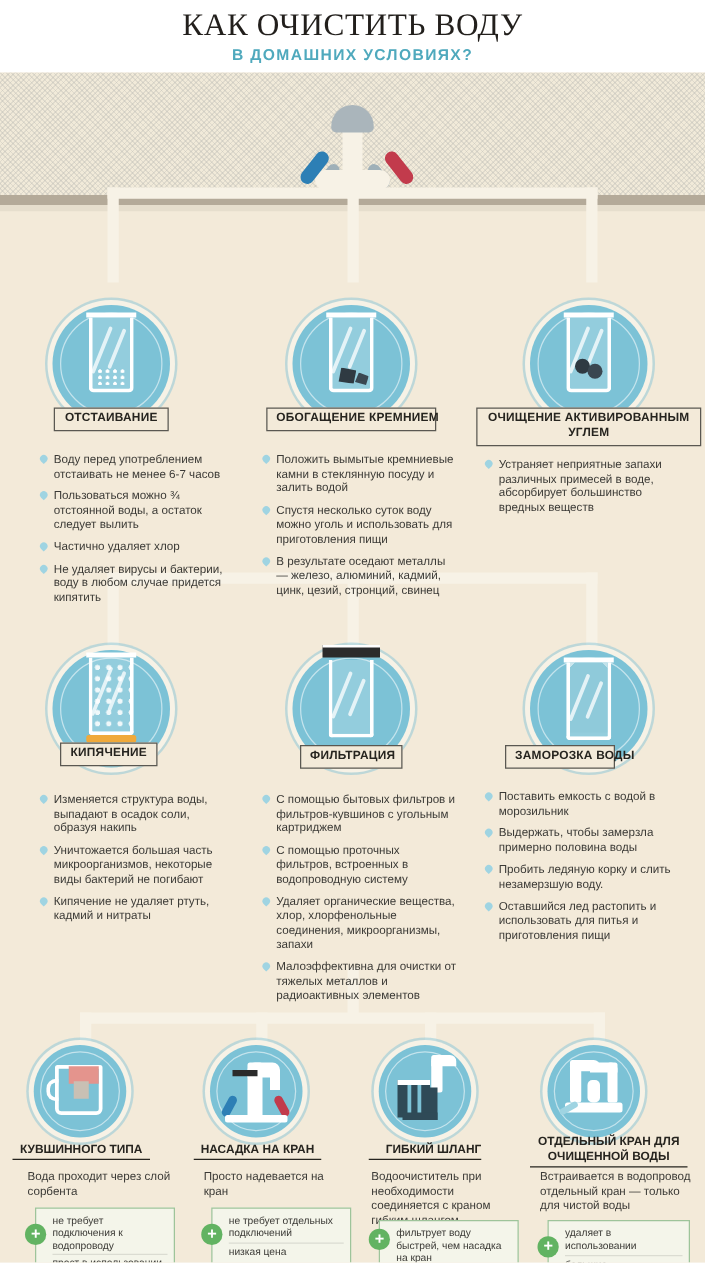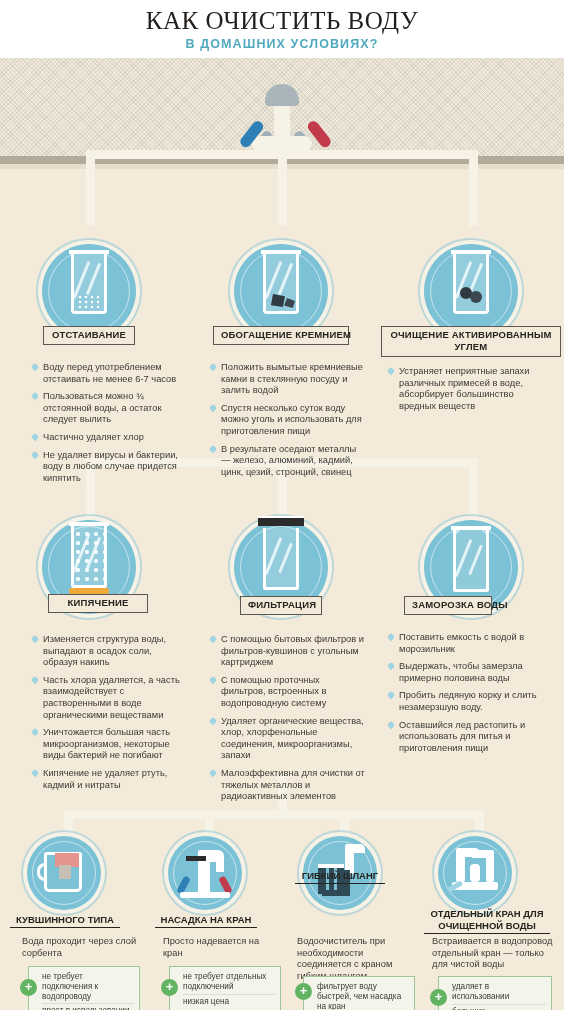--- a/index.html
+++ b/index.html
@@ -310,26 +310,25 @@
   <div class="node">
     <div class="disc" style="left:42px;top:462px;width:94px;height:94px;"></div>
     <div class="disc-inner-ring" style="left:48px;top:468px;width:82px;height:82px;"></div>
     <div class="glass-rim" style="left:69px;top:464px;width:40px;"></div>
     <div class="glass" style="left:71px;top:468px;width:36px;height:62px;border-radius:0 0 3px 3px;">
       <div class="shine" style="left:6px;top:6px;width:3px;height:42px;"></div>
       <div class="shine" style="left:18px;top:10px;width:3px;height:34px;"></div>
       <div style="position:absolute;left:0;top:4px;width:30px;height:52px;background:radial-gradient(circle at 4px 4px, rgba(255,255,255,.85) 2px, transparent 2.3px) 0 0/9px 9px;"></div>
     </div>
     <div style="position:absolute;left:69px;top:530px;width:40px;height:6px;background:#f0a93a;border-radius:2px;"></div>
-    <div class="plate" style="left:48px;top:536px;width:100px;">КИПЯЧЕНИЕ</div>
+    <div class="plate" style="left:48px;top:536px;width:78px;">КИПЯЧЕНИЕ</div>
   </div>
 
   <div class="blist" style="left:30px;top:576px;width:152px;">
     <div class="bitem">Изменяется структура воды, выпадают в осадок соли, образуя накипь</div>
-    <div class="bitem">Часть хлора удаляется, а часть взаимодействует с растворенными в воде органическими веществами</div>
     <div class="bitem">Уничтожается большая часть микроорганизмов, некоторые виды бактерий не погибают</div>
     <div class="bitem">Кипячение не удаляет ртуть, кадмий и нитраты</div>
   </div>
 
   <div class="node">
     <div class="disc" style="left:234px;top:462px;width:94px;height:94px;"></div>
     <div class="disc-inner-ring" style="left:240px;top:468px;width:82px;height:82px;"></div>
     <div style="position:absolute;left:258px;top:458px;width:46px;height:10px;background:#2b2b2b;border-top:2px solid #fff;"></div>
     <div class="glass" style="left:263px;top:470px;width:36px;height:62px;border-radius:0 0 3px 3px;">
       <div class="shine" style="left:6px;top:8px;width:3px;height:40px;"></div>
@@ -413,21 +412,21 @@
     <div class="disc" style="left:303px;top:778px;width:74px;height:74px;"></div>
     <div class="disc-inner-ring" style="left:308px;top:783px;width:64px;height:64px;"></div>
     <div style="position:absolute;left:345px;top:786px;width:9px;height:30px;background:#fff;border-radius:2px;"></div>
     <div style="position:absolute;left:345px;top:786px;width:20px;height:9px;background:#fff;border-radius:5px 5px 0 0;"></div>
     <div style="position:absolute;left:318px;top:806px;width:26px;height:30px;background:#2f4a57;border-top:4px solid #fff;">
       <div style="position:absolute;left:8px;top:0;width:3px;height:30px;background:#7cc2d6;"></div>
       <div style="position:absolute;left:16px;top:0;width:3px;height:30px;background:#7cc2d6;"></div>
     </div>
     <div style="position:absolute;left:344px;top:812px;width:6px;height:26px;background:#2f4a57;"></div>
     <div style="position:absolute;left:322px;top:832px;width:28px;height:6px;background:#2f4a57;"></div>
-    <div class="ulabel" style="left:295px;top:812px;width:90px;">ГИБКИЙ ШЛАНГ</div>
+    <div class="ulabel" style="left:295px;top:856px;width:90px;text-align:right;">ГИБКИЙ ШЛАНГ</div>
   </div>
   <div class="bdesc" style="left:297px;top:878px;width:122px;">Водоочиститель при необходимости соединяется с краном гибким шлангом</div>
   <div class="pcbox" style="left:303px;top:918px;width:112px;">
     <div class="pcrow pros">
       <div class="badge plus" style="top:6px;">+</div>
       <div class="pcline">фильтрует воду быстрей, чем насадка на кран</div>
     </div>
 
   </div>
 

